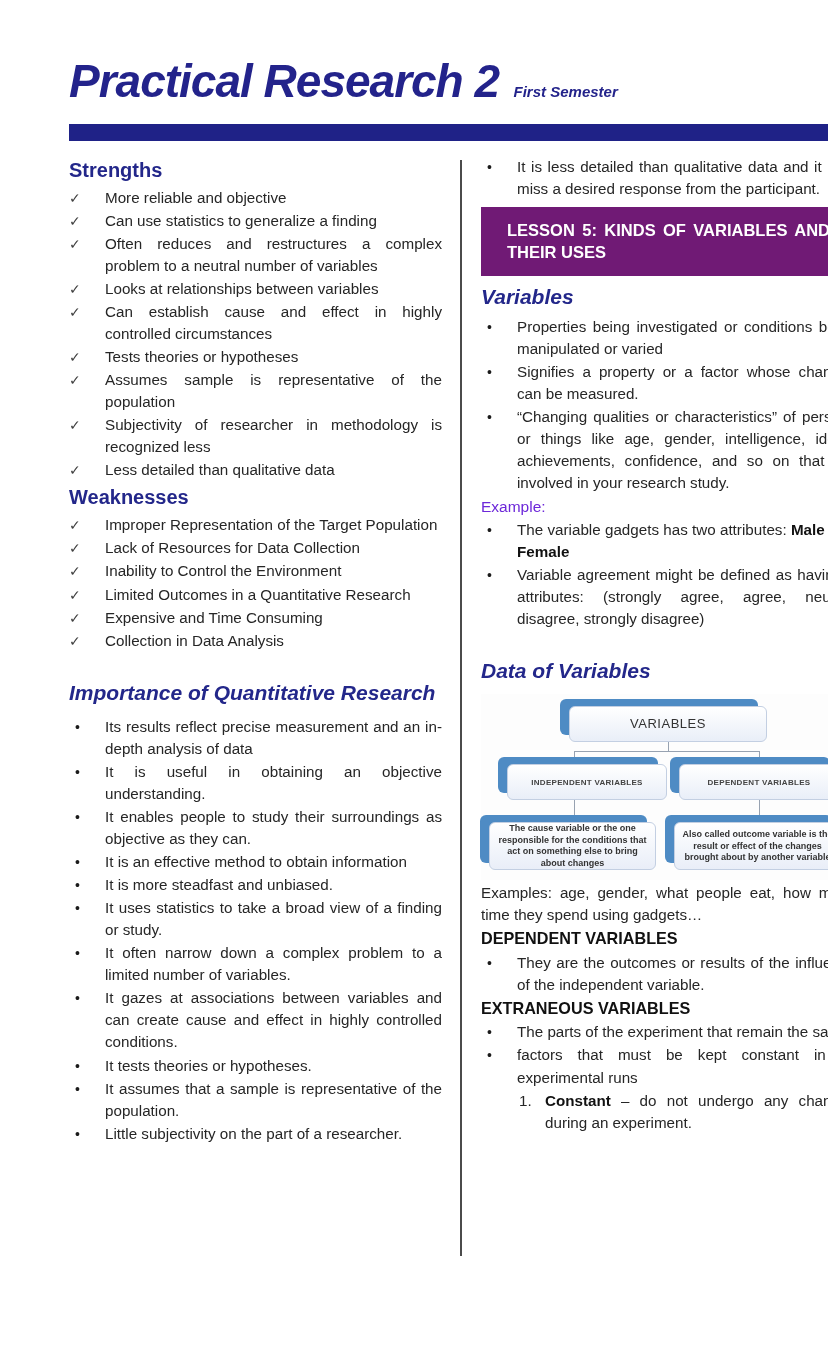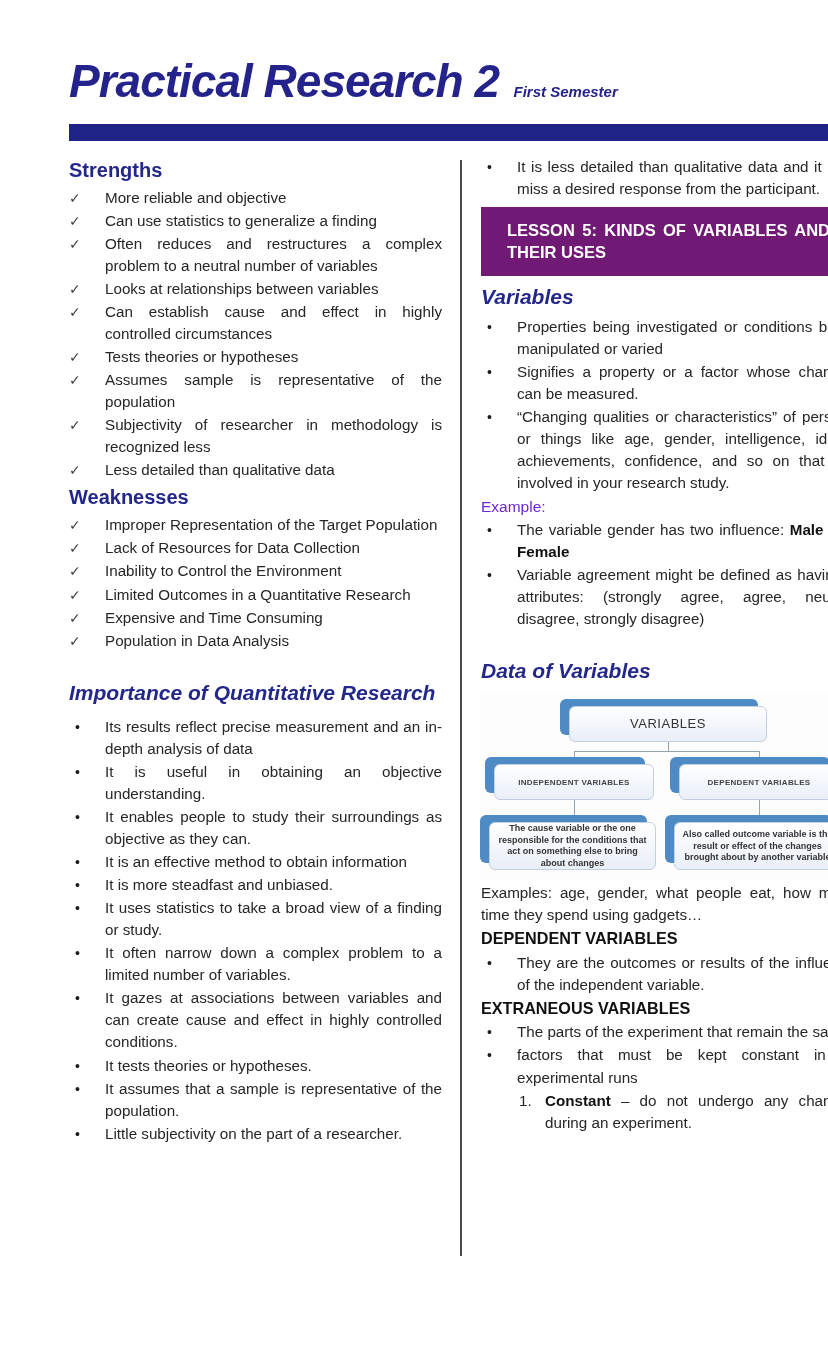--- a/index.html
+++ b/index.html
@@ -136,21 +136,21 @@
     <div class="chkrow">
       <span class="mark">✓</span>
       <span class="txt">Limited Outcomes in a Quantitative Research</span>
     </div>
     <div class="chkrow">
       <span class="mark">✓</span>
       <span class="txt">Expensive and Time Consuming</span>
     </div>
     <div class="chkrow">
       <span class="mark">✓</span>
-      <span class="txt">Population in Data Analysis</span>
+      <span class="txt">Collection in Data Analysis</span>
     </div>
 
     <div class="italic-head">Importance of Quantitative Research</div>
 
     <div class="bulrow">
       <span class="mark">•</span>
       <span class="txt">Its results reflect precise measurement and an in-depth analysis of data</span>
     </div>
     <div class="bulrow">
       <span class="mark">•</span>
@@ -215,42 +215,42 @@
     </div>
     <div class="bulrow">
       <span class="mark">•</span>
       <span class="txt">“Changing qualities or characteristics” of persons or things like age, gender, intelligence, ideas, achievements, confidence, and so on that are involved in your research study.</span>
     </div>
 
     <div class="example-label">Example:</div>
 
     <div class="bulrow">
       <span class="mark">•</span>
-      <span class="txt"><span>The variable gender has two influence: </span><span class="bold-inline">Male and Female</span></span>
+      <span class="txt"><span>The variable gadgets has two attributes: </span><span class="bold-inline">Male and Female</span></span>
     </div>
     <div class="bulrow">
       <span class="mark">•</span>
       <span class="txt">Variable agreement might be defined as having 5 attributes: (strongly agree, agree, neutral, disagree, strongly disagree)</span>
     </div>
 
     <div class="italic-head">Data of Variables</div>
 
     <div class="diagram">
 
       <div class="conn" style="left:187px;top:48px;width:1px;height:9px;"></div>
       <div class="conn" style="left:93px;top:57px;width:186px;height:1px;"></div>
       <div class="conn" style="left:93px;top:57px;width:1px;height:13px;"></div>
       <div class="conn" style="left:278px;top:57px;width:1px;height:13px;"></div>
       <div class="conn" style="left:93px;top:106px;width:1px;height:22px;"></div>
       <div class="conn" style="left:278px;top:106px;width:1px;height:22px;"></div>
 
       <div class="node node-root" style="left:88px;top:12px;width:198px;height:36px;">
         <div class="face">VARIABLES</div>
       </div>
-      <div class="node node-child" style="left:13px;top:70px;width:160px;height:36px;">
+      <div class="node node-child" style="left:26px;top:70px;width:160px;height:36px;">
         <div class="face">INDEPENDENT VARIABLES</div>
       </div>
       <div class="node node-child" style="left:198px;top:70px;width:160px;height:36px;">
         <div class="face">DEPENDENT VARIABLES</div>
       </div>
       <div class="node node-desc" style="left:193px;top:128px;width:167px;height:48px;">
         <div class="face">Also called outcome variable is the result or effect of the changes brought about by another variable</div>
       </div>
       <div class="node node-desc" style="left:8px;top:128px;width:167px;height:48px;">
         <div class="face">The cause variable or the one responsible for the conditions that act on something else to bring about changes</div>

